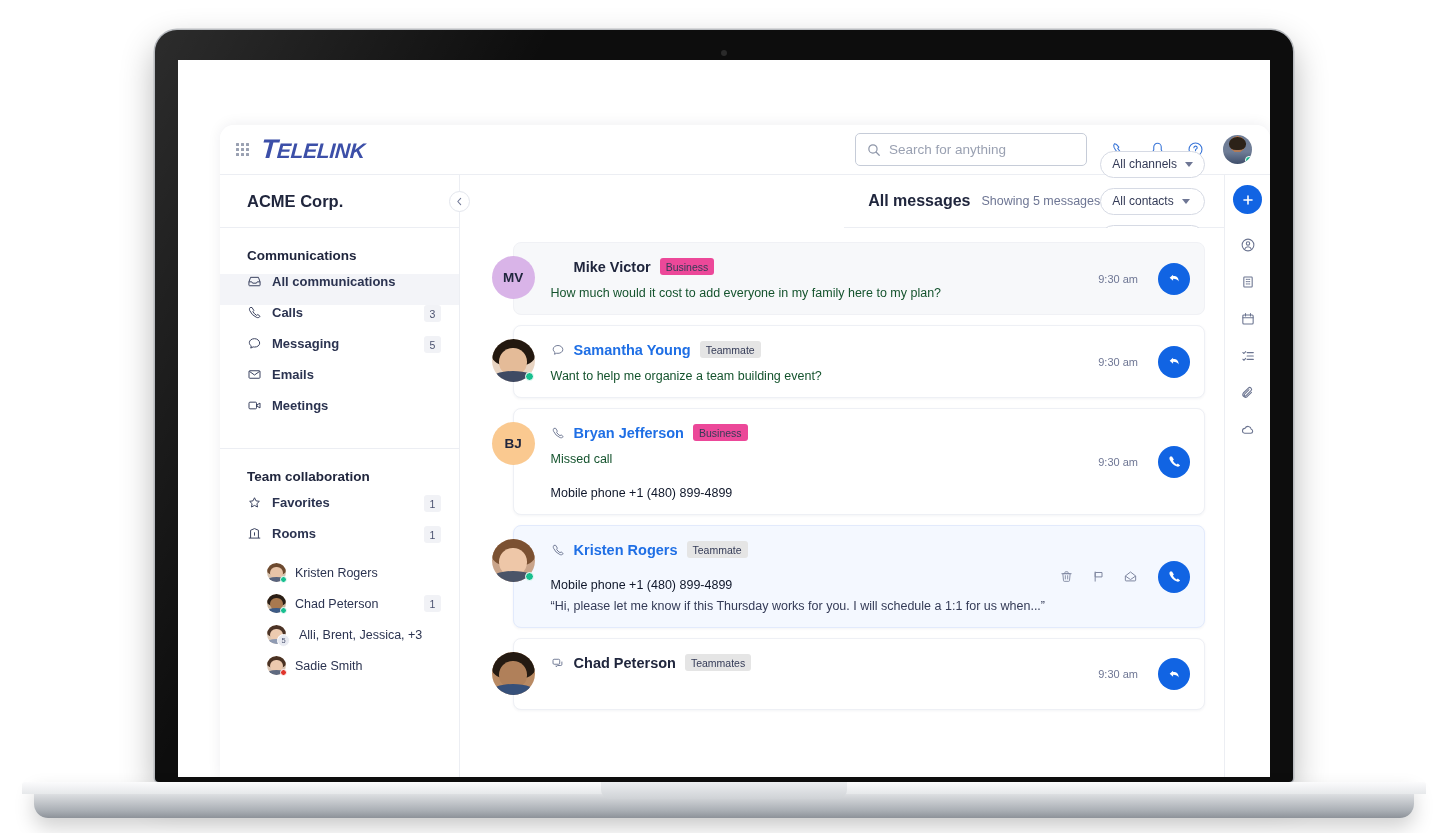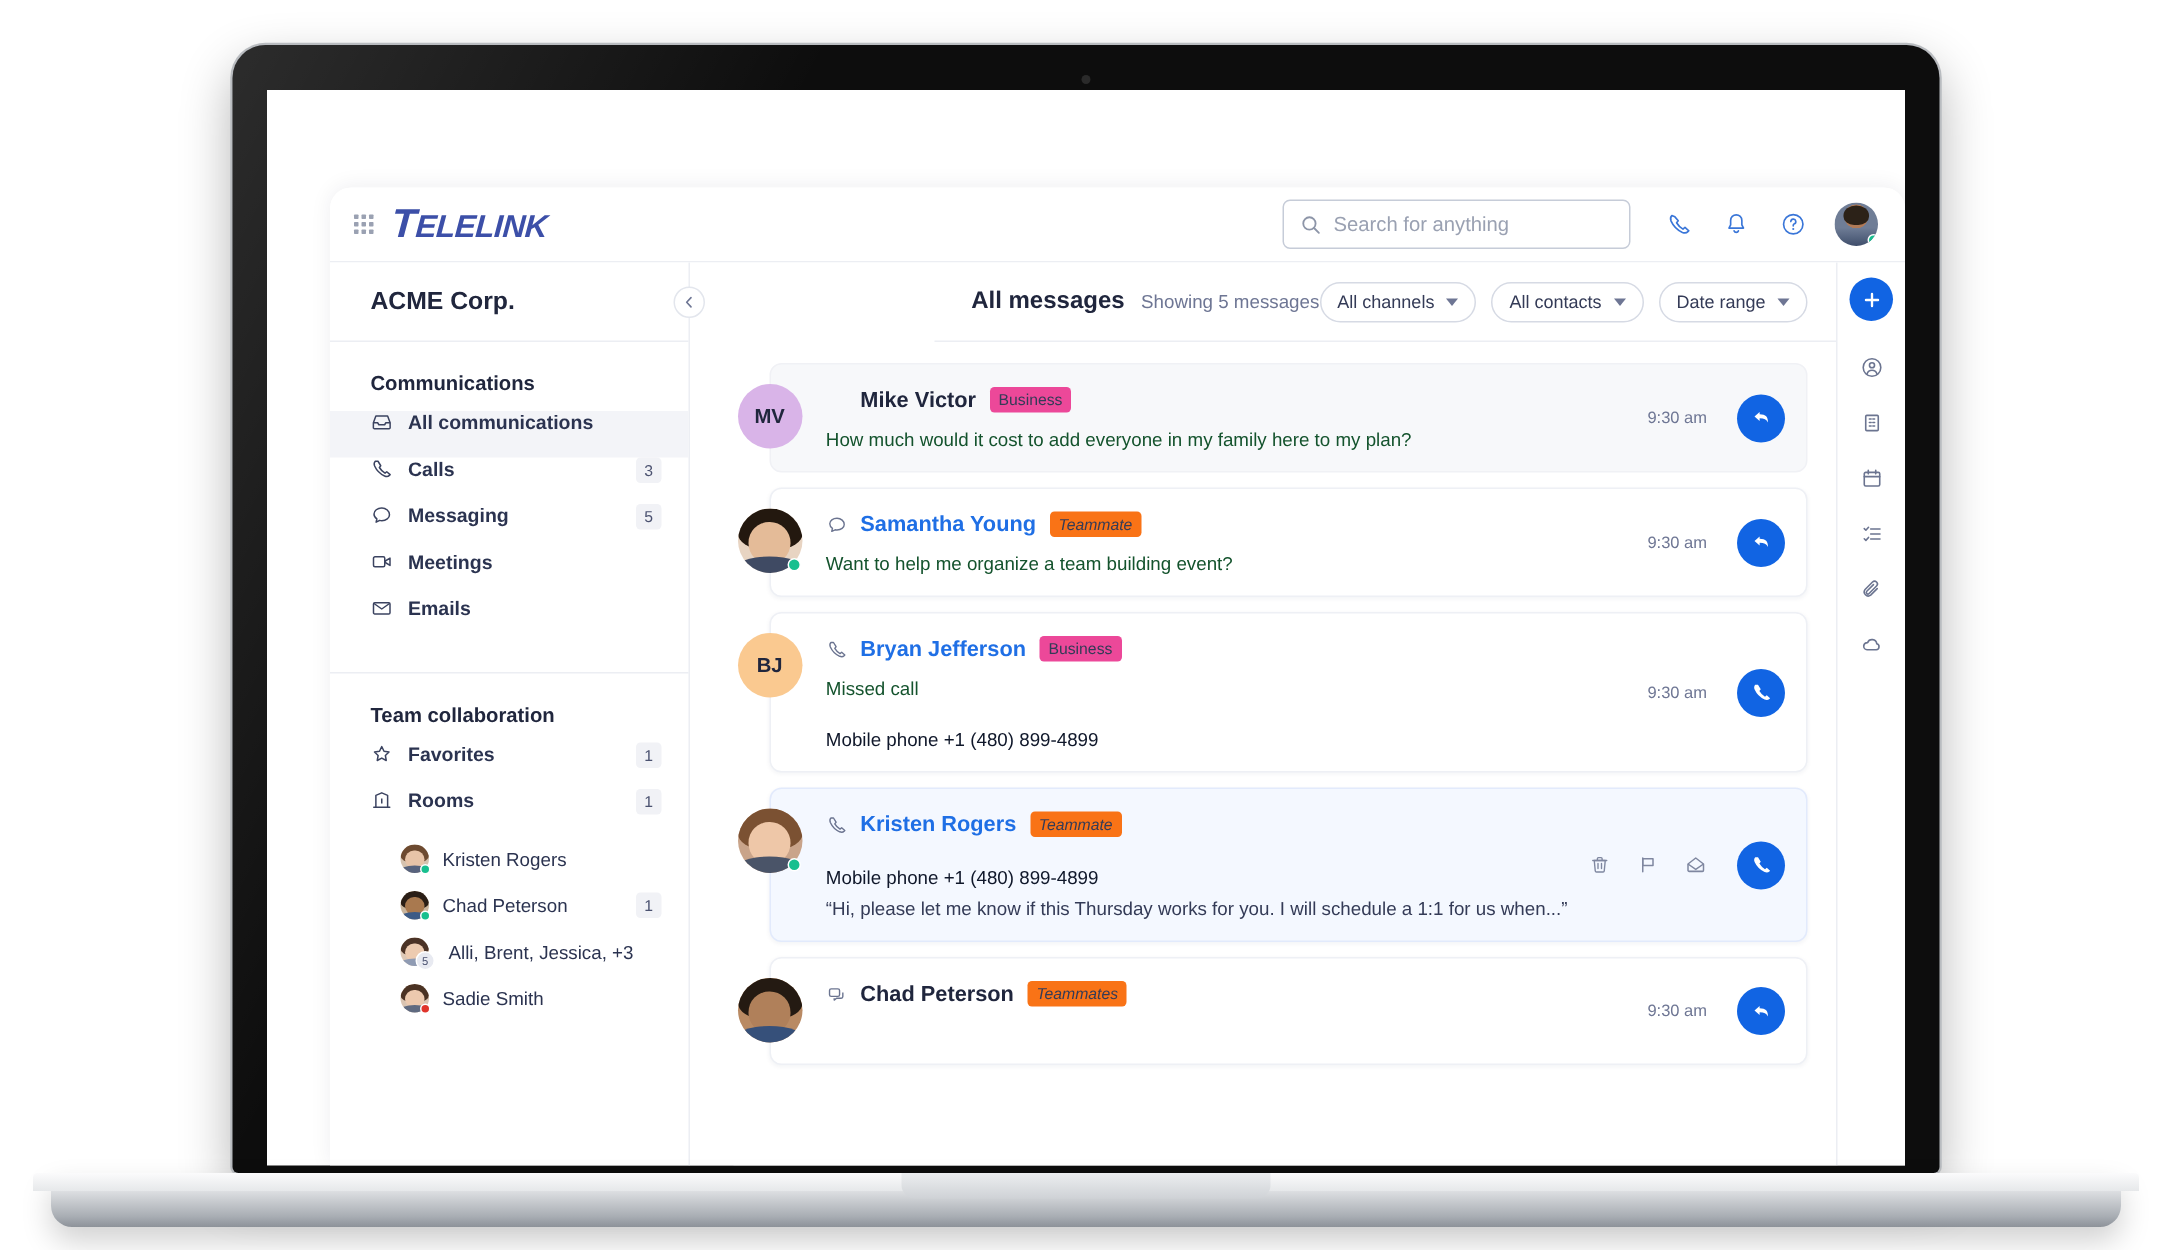--- a/index.html
+++ b/index.html
@@ -199,21 +199,21 @@
   .main { flex: 1; display: flex; flex-direction: column; min-width: 0; background: #fff; align-items: flex-end; }
   .main-head {
     height: 53px; flex: 0 0 53px;
     display: flex; align-items: center;
     padding: 0 19px 0 24px;
     border-bottom: 1px solid #eceef3;
   }
   .h-title { font-size: 16px; font-weight: bold; color: #20263d; }
   .h-sub { font-size: 12.5px; color: #6e7694; margin-left: 11px; }
   .head-spacer { flex: 1; }
-  .filters { display: flex; gap: 10px; }
+  .filters { display: flex; gap: 10px; flex-direction: column; }
   .chip {
     height: 27px; padding: 0 11px;
     border: 1px solid #d6dae4; border-radius: 14px;
     display: flex; align-items: center; gap: 8px;
     font-size: 12px; color: #343b57; cursor: pointer; background: #fff;
   }
   .caret { width: 0; height: 0; border-left: 4px solid transparent; border-right: 4px solid transparent; border-top: 5px solid #6e7694; }
 
   .feed {
     flex: 1; overflow: hidden;
@@ -246,21 +246,21 @@
   .name-row { display: flex; align-items: center; gap: 9px; margin-bottom: 11px; }
   .nm { font-size: 14.5px; font-weight: bold; }
   .nm.dark { color: #20263d; }
   .nm.link { color: #1f6fe5; }
   .badge {
     height: 17px; padding: 0 6px; border-radius: 3px;
     font-size: 10.5px; display: flex; align-items: center;
     color: #343b57;
   }
   .badge.biz { background: #ec4899; }
-  .badge.team { background: #f97316; font-style: italic; }
+  .badge.team { background: #e5e5e5; }
   .line { font-size: 12.5px; color: #14532d; margin-bottom: 7px; }
   .line.sub { color: #0f172a; margin-top: 20px; }
   .line.quote { color: #343b57; margin-bottom: 0; }
   .line:last-child { margin-bottom: 0; }
   .vm-row { display: flex; align-items: center; gap: 9px; margin-bottom: 7px; }
   .play { width: 17px; height: 17px; cursor: pointer; flex: 0 0 17px; }
   .track { width: 209px; height: 4px; background: #e3edfb; border-radius: 2px; position: relative; }
   .knob {
     position: absolute; left: -6px; top: -5px;
     width: 14px; height: 14px; border-radius: 50%;
@@ -393,32 +393,32 @@
               <div class="nav-item">
                 <svg width="15" height="15" viewBox="0 0 18 18">
                   <path d="M9 3.2c-3.5 0-6.2 2.1-6.2 4.8 0 1.6.9 3 2.3 3.9l-.6 2.6 2.9-1.4c.5.1 1.1.2 1.6.2 3.5 0 6.2-2.1 6.2-4.8S12.5 3.2 9 3.2z" fill="none" stroke="#3b4360" stroke-width="1.2" stroke-linejoin="round"></path>
                 </svg>
                 <span class="lbl">Messaging</span>
                 <span class="count">5</span>
               </div>
 
               <div class="nav-item">
                 <svg width="15" height="15" viewBox="0 0 18 18">
+                  <rect x="2.4" y="4.5" width="13.2" height="9" rx="1" fill="none" stroke="#3b4360" stroke-width="1.2"></rect>
+                  <path d="m2.8 5.2 6.2 4.4 6.2-4.4" fill="none" stroke="#3b4360" stroke-width="1.2" stroke-linejoin="round"></path>
+                </svg>
+                <span class="lbl">Emails</span>
+              </div>
+
+              <div class="nav-item">
+                <svg width="15" height="15" viewBox="0 0 18 18">
                   <rect x="2.4" y="5" width="9" height="8" rx="1.2" fill="none" stroke="#3b4360" stroke-width="1.2"></rect>
                   <path d="m11.8 8.4 3.8-2.3v5.8l-3.8-2.3z" fill="none" stroke="#3b4360" stroke-width="1.2" stroke-linejoin="round"></path>
                 </svg>
                 <span class="lbl">Meetings</span>
-              </div>
-
-              <div class="nav-item">
-                <svg width="15" height="15" viewBox="0 0 18 18">
-                  <rect x="2.4" y="4.5" width="13.2" height="9" rx="1" fill="none" stroke="#3b4360" stroke-width="1.2"></rect>
-                  <path d="m2.8 5.2 6.2 4.4 6.2-4.4" fill="none" stroke="#3b4360" stroke-width="1.2" stroke-linejoin="round"></path>
-                </svg>
-                <span class="lbl">Emails</span>
               </div>
             </div>
 
             <div class="divider"></div>
 
             <div class="sec">
               <div class="sec-title">Team collaboration</div>
 
               <div class="nav-item">
                 <svg width="15" height="15" viewBox="0 0 18 18">

